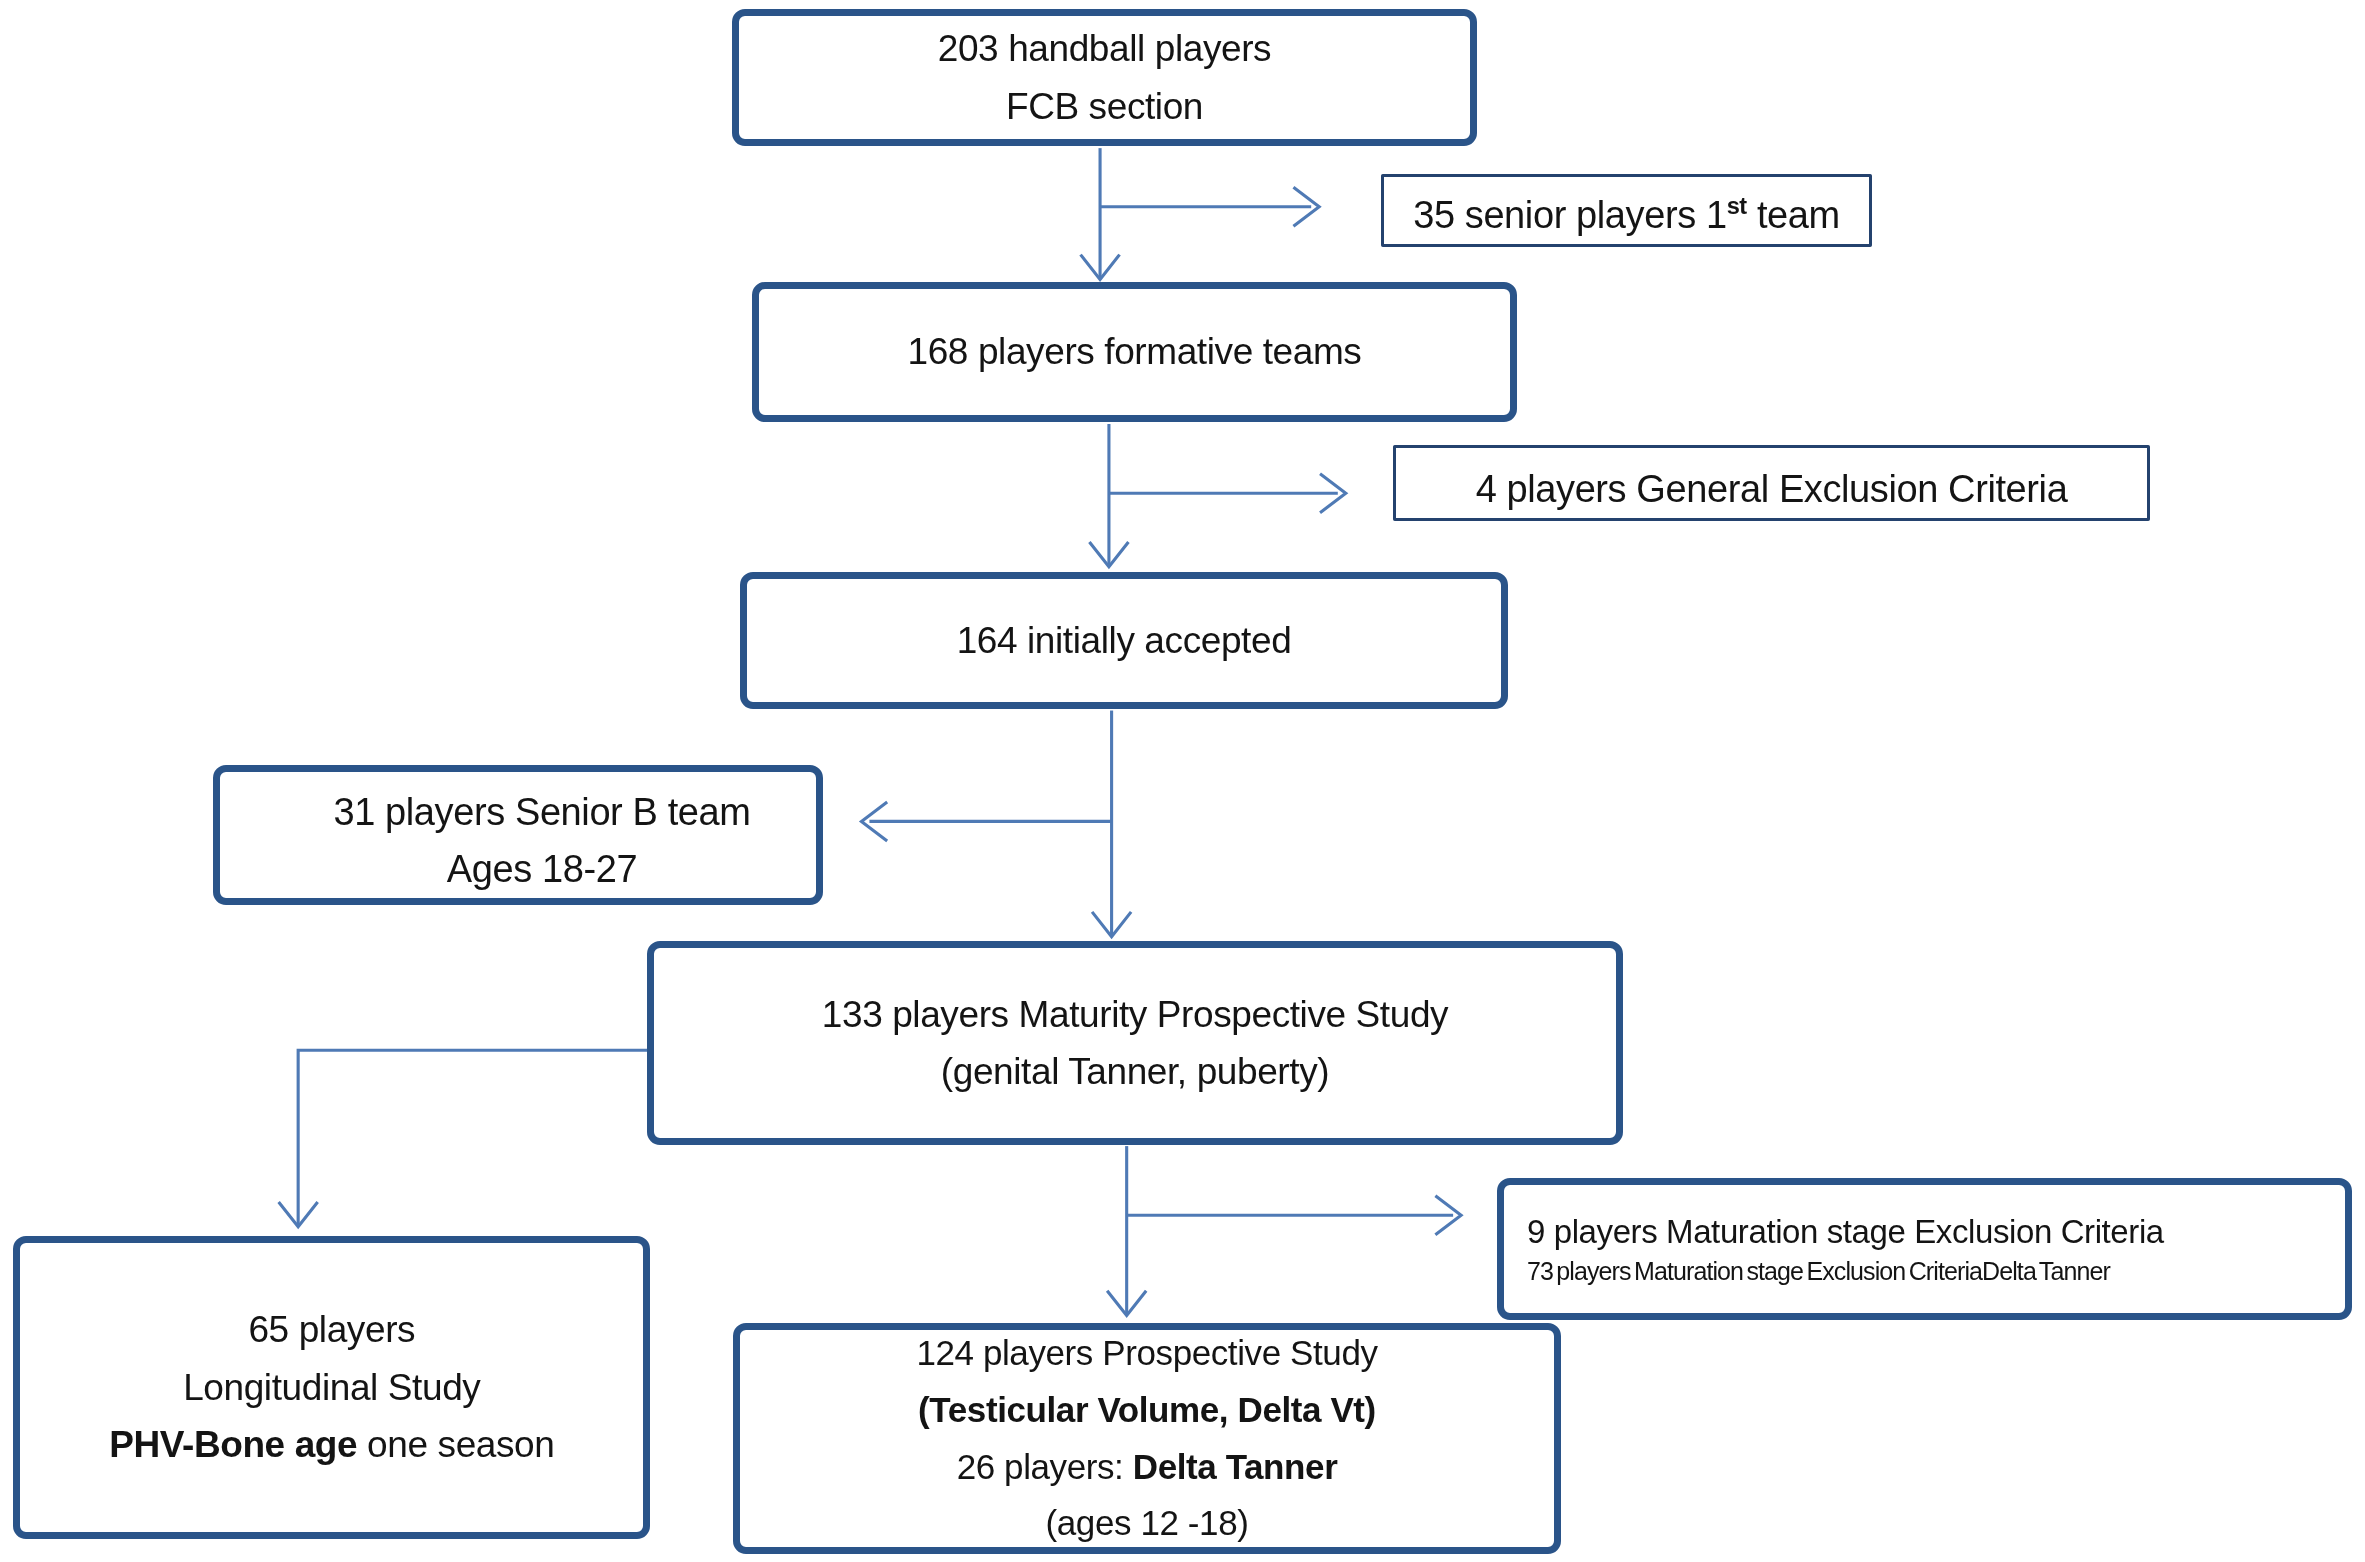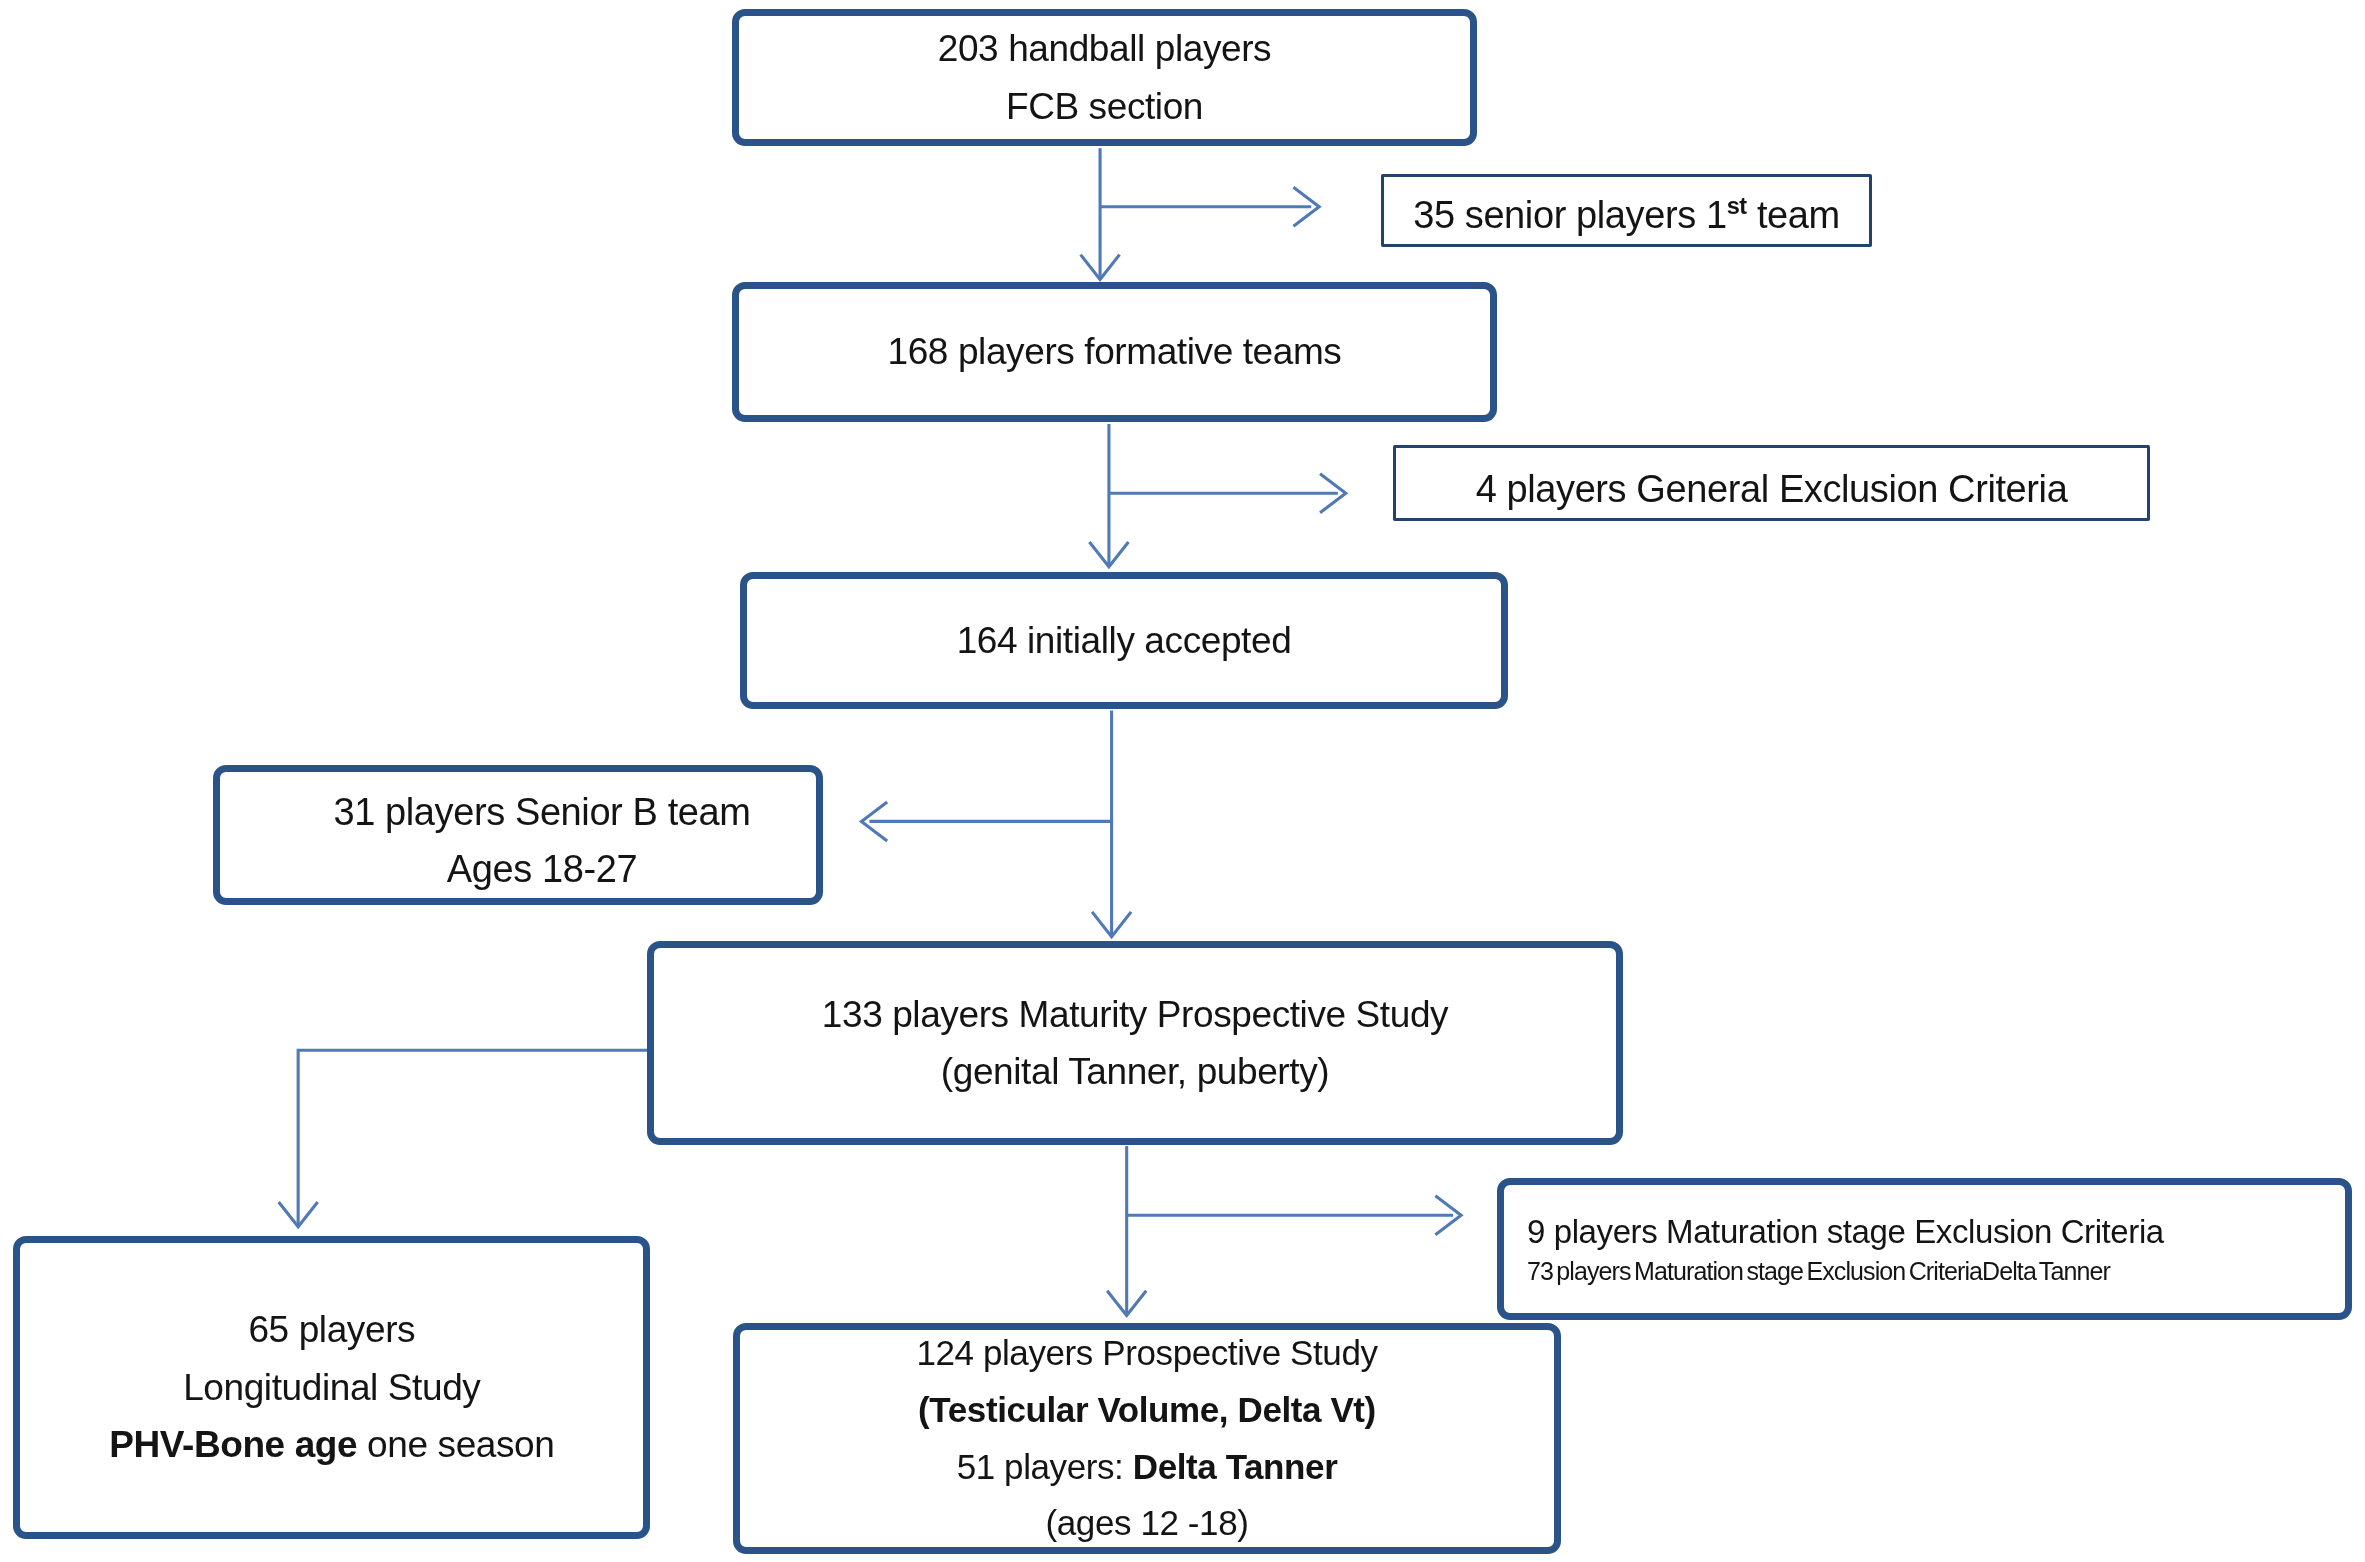--- a/index.html
+++ b/index.html
@@ -24,21 +24,21 @@
   }
   .b-thick{border:7px solid #2a5489;border-radius:13px;}
   .b-thin{border:3.5px solid #24426e;border-radius:1.8px;}
   .t-lg{font-size:37px;line-height:1.55;}
   .t-md{font-size:38px;line-height:1.5;justify-content:flex-end;}
   .bold{font-weight:bold;}
   .sup{font-size:0.62em;vertical-align:super;font-weight:bold;}
   
   .n203 {left:732px; top:9px;   width:745px; height:137px;}
   .n35  {left:1381px;top:174px;  width:491px; height:73px;}
-  .n168 {left:732px; top:282px;  width:765px; height:140px;}
+  .n168 {left:752px; top:282px;  width:765px; height:140px;}
   .n4   {left:1393px;top:445px;  width:757px; height:76px;}
   .n164 {left:740px; top:572px;  width:768px; height:137px;}
   .n31  {left:213px; top:765px;  width:610px; height:140px;padding-left:48px;}
   .n133 {left:647px; top:941px; width:976px;height:204px;}
   .n9   {left:1497px;top:1178px; width:855px; height:142px;
          align-items:flex-start;text-align:left;padding:0 12.4px 0 23px;}
   .n9 .l1{font-size:33px;line-height:1.35;}
   .n9 .l2{font-size:25px;line-height:1.3;letter-spacing:-0.9px;word-spacing:-2.7px;}
   .n65  {left:13.3px;  top:1236px; width:637px; height:303px;}
   .n124 {left:733px; top:1323px; width:828px; height:231px;font-size:35px;line-height:1.62;}
@@ -114,18 +114,18 @@
 
   <div class="box b-thick t-lg n65">
     <div>65 players</div>
     <div>Longitudinal Study</div>
     <div><span class="bold">PHV-Bone age</span><span> one season</span></div>
   </div>
 
   <div class="box b-thick n124">
     <div>124 players Prospective Study</div>
     <div class="bold">(Testicular Volume, Delta Vt)</div>
-    <div><span>51 players: </span><span class="bold">Delta Tanner</span></div>
+    <div><span>26 players: </span><span class="bold">Delta Tanner</span></div>
     <div>(ages 12 -18)</div>
   </div>
 
 </div>
 
 
 </body></html>

